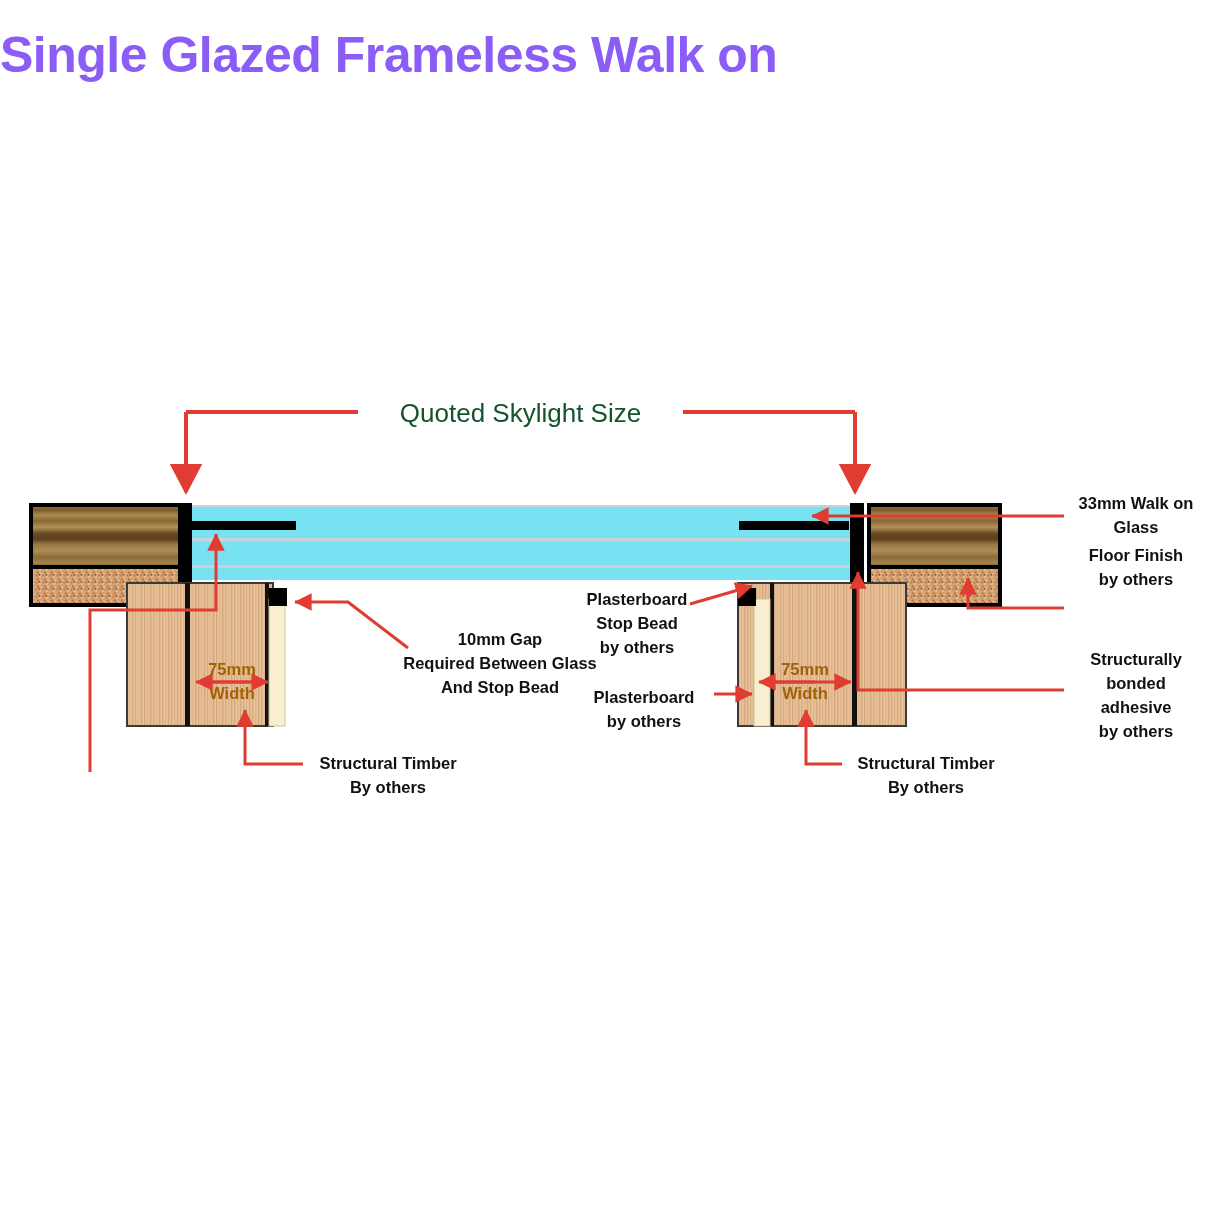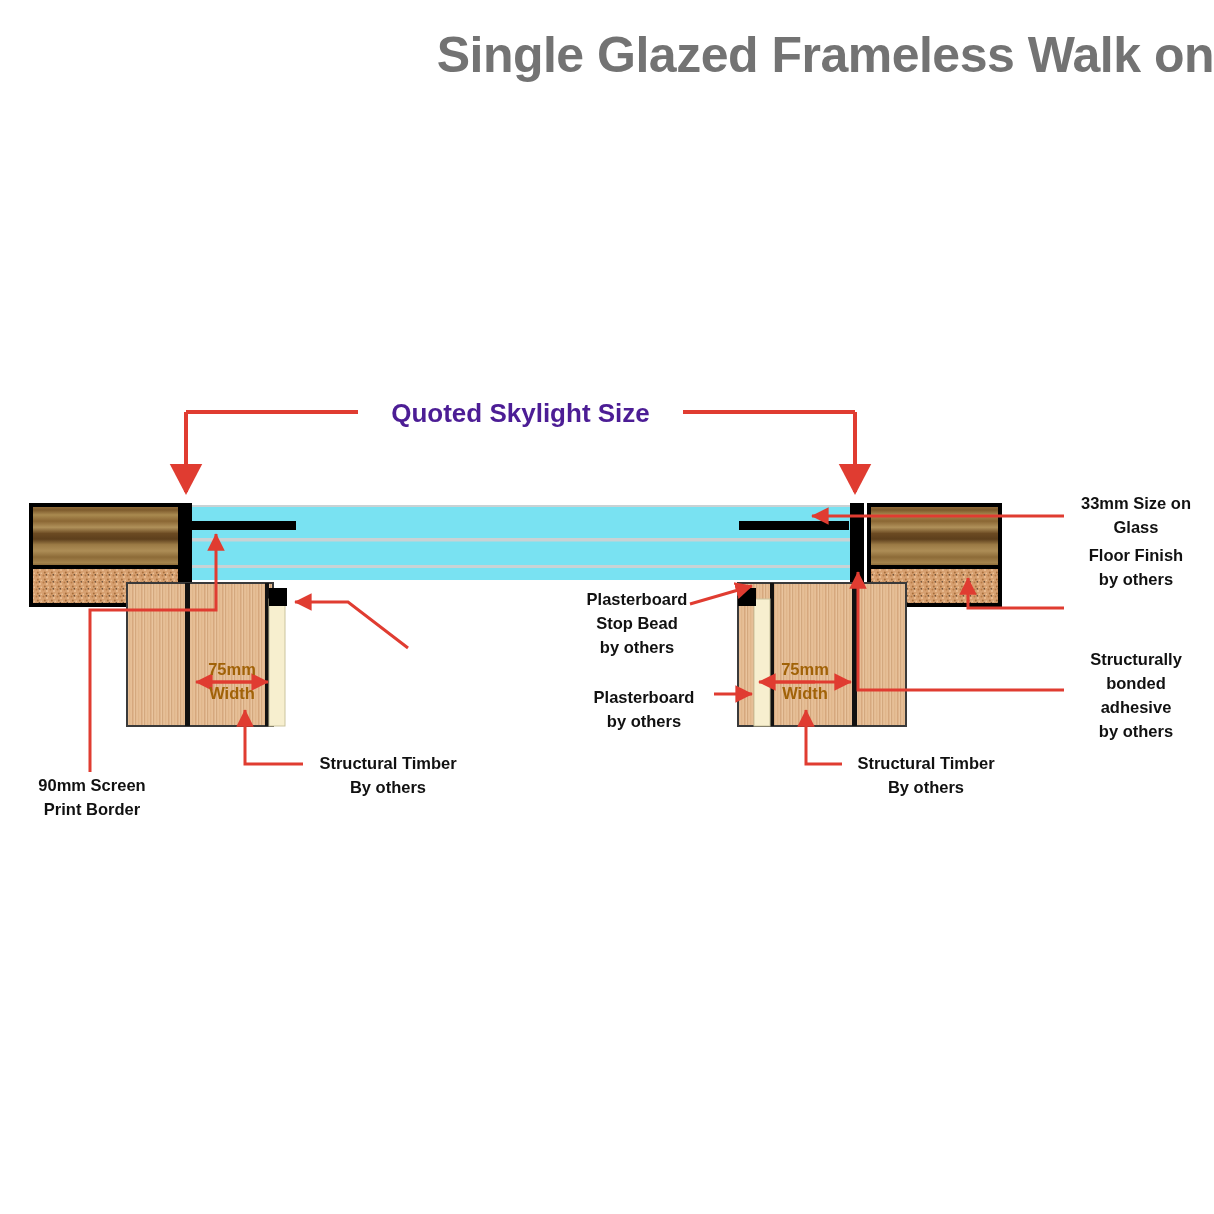--- a/index.html
+++ b/index.html
@@ -6,36 +6,36 @@
   body{
     width:1214px;height:1214px;
     background:#ffffff;
     font-family:"Liberation Sans", sans-serif;
     overflow:hidden;
     position:relative;
   }
   #stage{position:absolute;inset:0;width:1214px;height:1214px;}
   #title{
     position:absolute;left:0;top:26px;width:1214px;
-    text-align:right;
-    font-size:50px;font-weight:bold;color:#737373;
+    text-align:left;
+    font-size:50px;font-weight:bold;color:#8b5cf6;
     letter-spacing:-0.5px;
     white-space:nowrap;
   }
   svg#diagram{position:absolute;left:0;top:0;width:1214px;height:1214px;}
   .lbl{
     position:absolute;
     font-size:16.5px;font-weight:bold;color:#111111;
     line-height:1.45;text-align:center;
     white-space:pre-line;
   }
   .lbl-red{color:#a16207;}
   #qss{
     position:absolute;
-    font-size:26px;font-weight:bold;color:#4c1d95;
+    font-size:26px;font-weight:normal;color:#14532d;
     white-space:nowrap;
   }
 </style>
 </head>
 <body>
 
 <div id="stage">
 
   <div id="title">Single Glazed Frameless Walk on</div>
 
@@ -160,41 +160,42 @@
       <path d="M252,682 L196,682" marker-end="url(#arrRed)"></path>
       <path d="M204,682 L268,682" marker-end="url(#arrRed)"></path>
 
       <path d="M815,682 L759,682" marker-end="url(#arrRed)"></path>
       <path d="M767,682 L851,682" marker-end="url(#arrRed)"></path>
     </g>
   </svg>
 
   <div id="qss" style="left:358px;top:398px;width:325px;text-align:center;">Quoted Skylight Size</div>
 
-  <div class="lbl" style="left:1062px;top:492px;width:148px;">33mm Size on
+  <div class="lbl" style="left:1062px;top:492px;width:148px;">33mm Walk on
 Glass</div>
 
   <div class="lbl" style="left:1062px;top:544px;width:148px;">Floor Finish
 by others</div>
 
   <div class="lbl" style="left:1062px;top:648px;width:148px;">Structurally
 bonded
 adhesive
 by others</div>
 
+  <div class="lbl" style="left:350px;top:628px;width:300px;">10mm Gap
+Required Between Glass
+And Stop Bead</div>
 
   <div class="lbl" style="left:558px;top:588px;width:158px;">Plasterboard
 Stop Bead
 by others</div>
 
   <div class="lbl" style="left:570px;top:686px;width:148px;">Plasterboard
 by others</div>
 
-  <div class="lbl" style="left:18px;top:774px;width:148px;">90mm Screen
-Print Border</div>
 
   <div class="lbl" style="left:300px;top:752px;width:176px;">Structural Timber
 By others</div>
 
   <div class="lbl" style="left:838px;top:752px;width:176px;">Structural Timber
 By others</div>
 
   <div class="lbl lbl-red" style="left:192px;top:658px;width:80px;">75mm
 Width</div>
 

